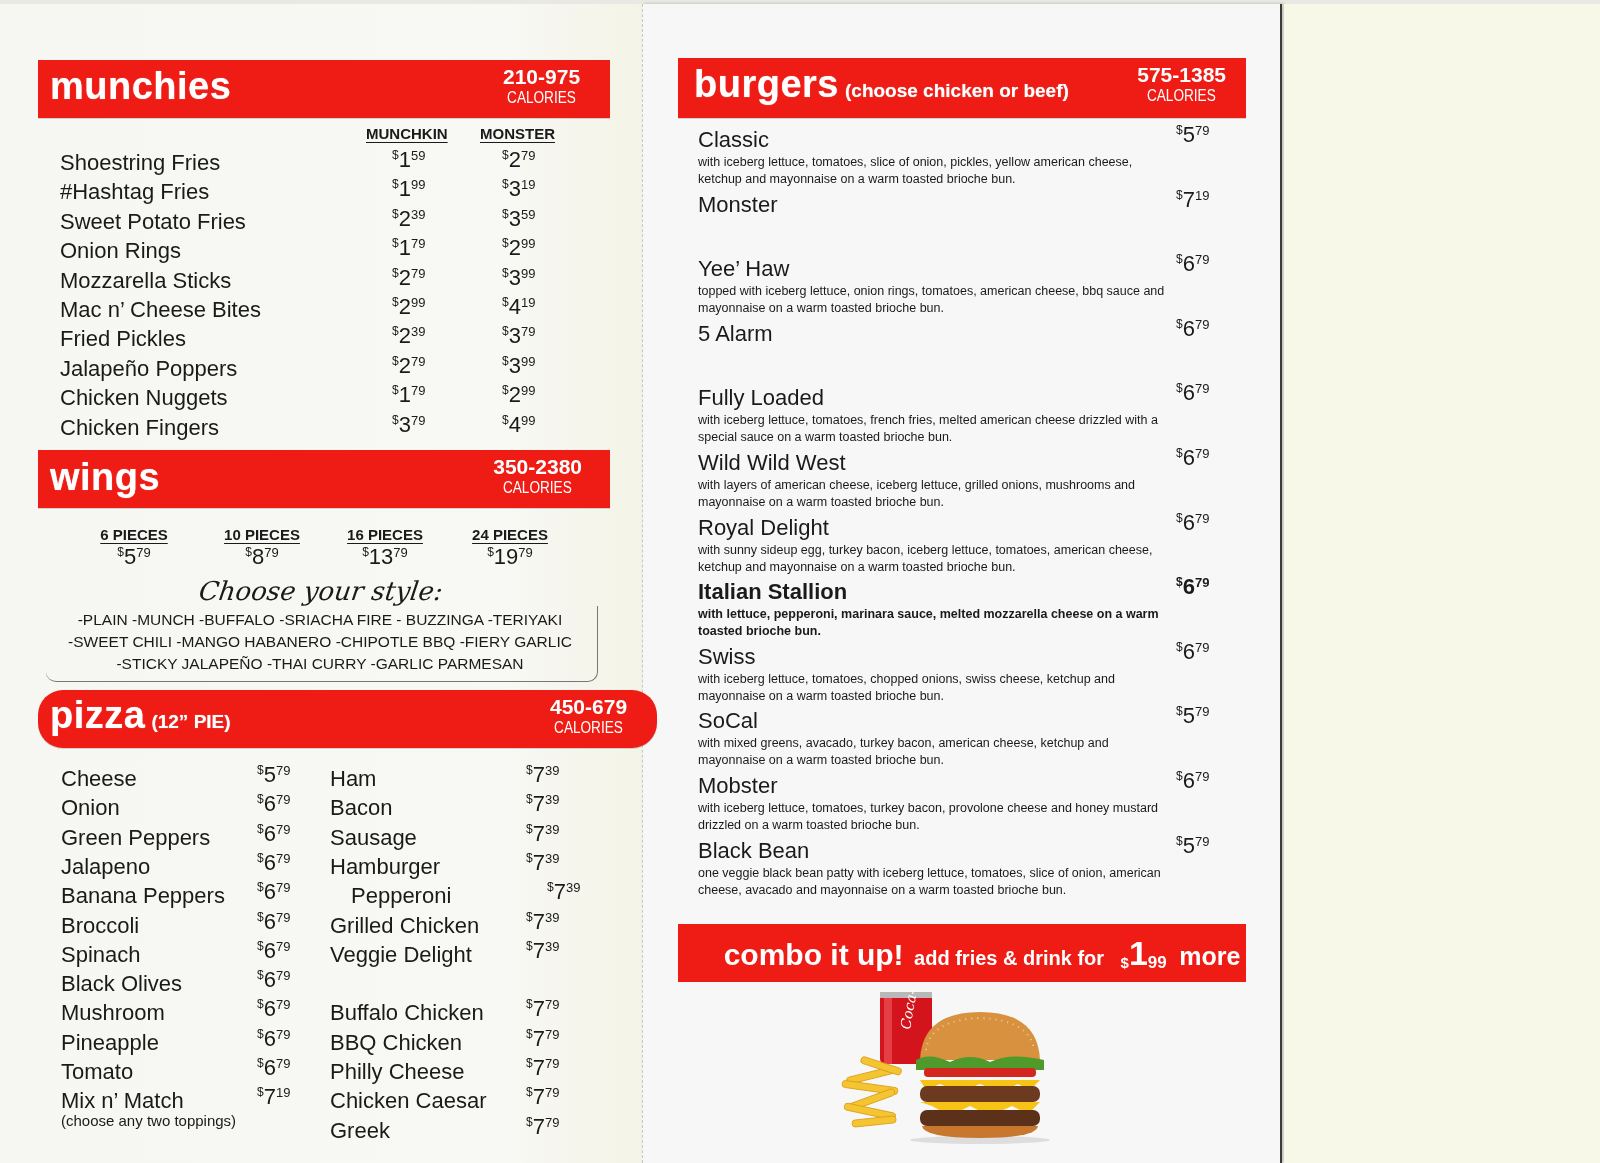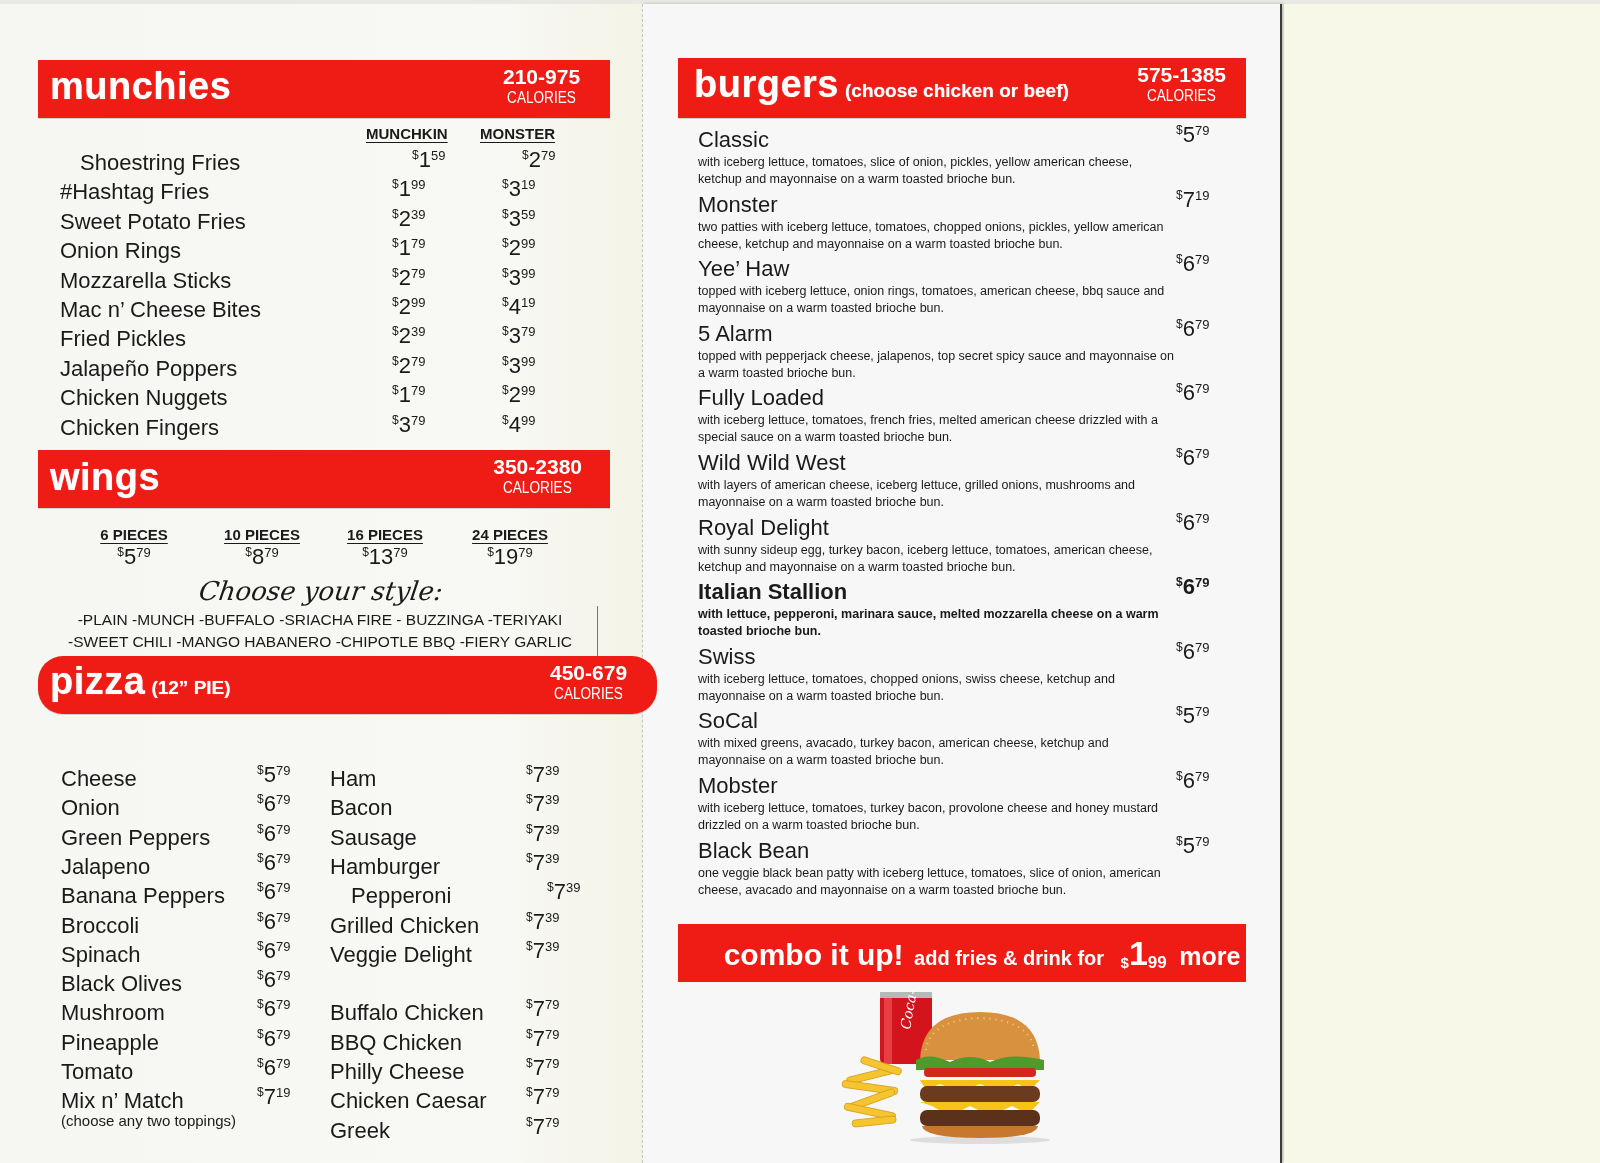--- a/index.html
+++ b/index.html
@@ -109,21 +109,21 @@
 <div class="band" style="left:38px; top:60px; width:572px; height:58px;">
   <span class="title" style="top:5px;">munchies</span>
   <span class="cal">
     <span class="num">210-975</span>
     <span class="lbl">CALORIES</span>
   </span>
 </div>
 <span class="col-head" style="left:366px; top:125px;">MUNCHKIN</span>
 <span class="col-head" style="left:480px; top:125px;">MONSTER</span>
 <div id="munch-list">
-    <div class="munch-row" style="top: 150px; margin-left: 20px;">
+    <div class="munch-row" style="top: 150px;">
       <span class="name">Shoestring Fries</span>
       <span class="price p1"><span class="d">$</span><span>1</span><span class="c">59</span></span>
       <span class="price p2"><span class="d">$</span><span>2</span><span class="c">79</span></span>
     </div>
     <div class="munch-row" style="top: 179.4px;">
       <span class="name">#Hashtag Fries</span>
       <span class="price p1"><span class="d">$</span><span>1</span><span class="c">99</span></span>
       <span class="price p2"><span class="d">$</span><span>3</span><span class="c">19</span></span>
     </div>
     <div class="munch-row" style="top: 208.8px;">
@@ -192,21 +192,21 @@
       <span class="lbl">24 PIECES</span>
       <span class="price"><span class="d">$</span><span>19</span><span class="c">79</span></span>
     </div>
   </div>
 <div class="choose">Choose your style:</div>
 <div class="styles-box"></div>
 <div class="style-line" style="top:611px;">-PLAIN  -MUNCH  -BUFFALO  -SRIACHA FIRE - BUZZINGA  -TERIYAKI</div>
 <div class="style-line" style="top:633px;">-SWEET CHILI  -MANGO HABANERO  -CHIPOTLE BBQ  -FIERY GARLIC</div>
 <div class="style-line" style="top:655px;">-STICKY JALAPEÑO  -THAI CURRY  -GARLIC PARMESAN</div>
 
-<div class="band" style="left:38px; top:656px; width:619px; height:58px;border-radius:25px;">
+<div class="band" style="left:38px; top:690px; width:619px; height:58px;border-radius:25px;">
   <span class="title" style="top:4px;"><span>pizza</span><span class="sub">(12” PIE)</span></span>
   <span class="cal">
     <span class="num">450-679</span>
     <span class="lbl">CALORIES</span>
   </span>
 </div>
 <div id="pizza-list">
     <div class="pz-row" style="left: 61px; top: 766px; width: 260px;">
       <span class="name">Cheese</span>
       <span class="price" style="left:196px"><span class="d">$</span><span>5</span><span class="c">79</span></span>
@@ -314,31 +314,29 @@
   </span>
 </div>
 <div id="burger-list">
     <div class="bg-item" style="top: 128px;">
       <span class="name">Classic</span>
       <span class="desc">with iceberg lettuce, tomatoes, slice of onion, pickles, yellow american cheese, ketchup and mayonnaise on a warm toasted brioche bun.</span>
       <span class="price"><span class="d">$</span><span>5</span><span class="c">79</span></span>
     </div>
     <div class="bg-item" style="top: 192.6px;">
       <span class="name">Monster</span>
-      <span class="desc">two patties with iceberg lettuce, tomatoes, chopped onions, pickles, yellow american cheese, ketchup and mayonnaise on a warm toasted brioche bun.</span>
       <span class="price"><span class="d">$</span><span>7</span><span class="c">19</span></span>
     </div>
     <div class="bg-item" style="top: 257.2px;">
       <span class="name">Yee’ Haw</span>
       <span class="desc">topped with iceberg lettuce, onion rings, tomatoes, american cheese, bbq sauce and mayonnaise on a warm toasted brioche bun.</span>
       <span class="price"><span class="d">$</span><span>6</span><span class="c">79</span></span>
     </div>
     <div class="bg-item" style="top: 321.8px;">
       <span class="name">5 Alarm</span>
-      <span class="desc">topped with pepperjack cheese, jalapenos, top secret spicy sauce and mayonnaise on a warm toasted brioche bun.</span>
       <span class="price"><span class="d">$</span><span>6</span><span class="c">79</span></span>
     </div>
     <div class="bg-item" style="top: 386.4px;">
       <span class="name">Fully Loaded</span>
       <span class="desc">with iceberg lettuce, tomatoes, french fries, melted american cheese drizzled with a special sauce on a warm toasted brioche bun.</span>
       <span class="price"><span class="d">$</span><span>6</span><span class="c">79</span></span>
     </div>
     <div class="bg-item" style="top: 451px;">
       <span class="name">Wild Wild West</span>
       <span class="desc">with layers of american cheese, iceberg lettuce, grilled onions, mushrooms and mayonnaise on a warm toasted brioche bun.</span>

